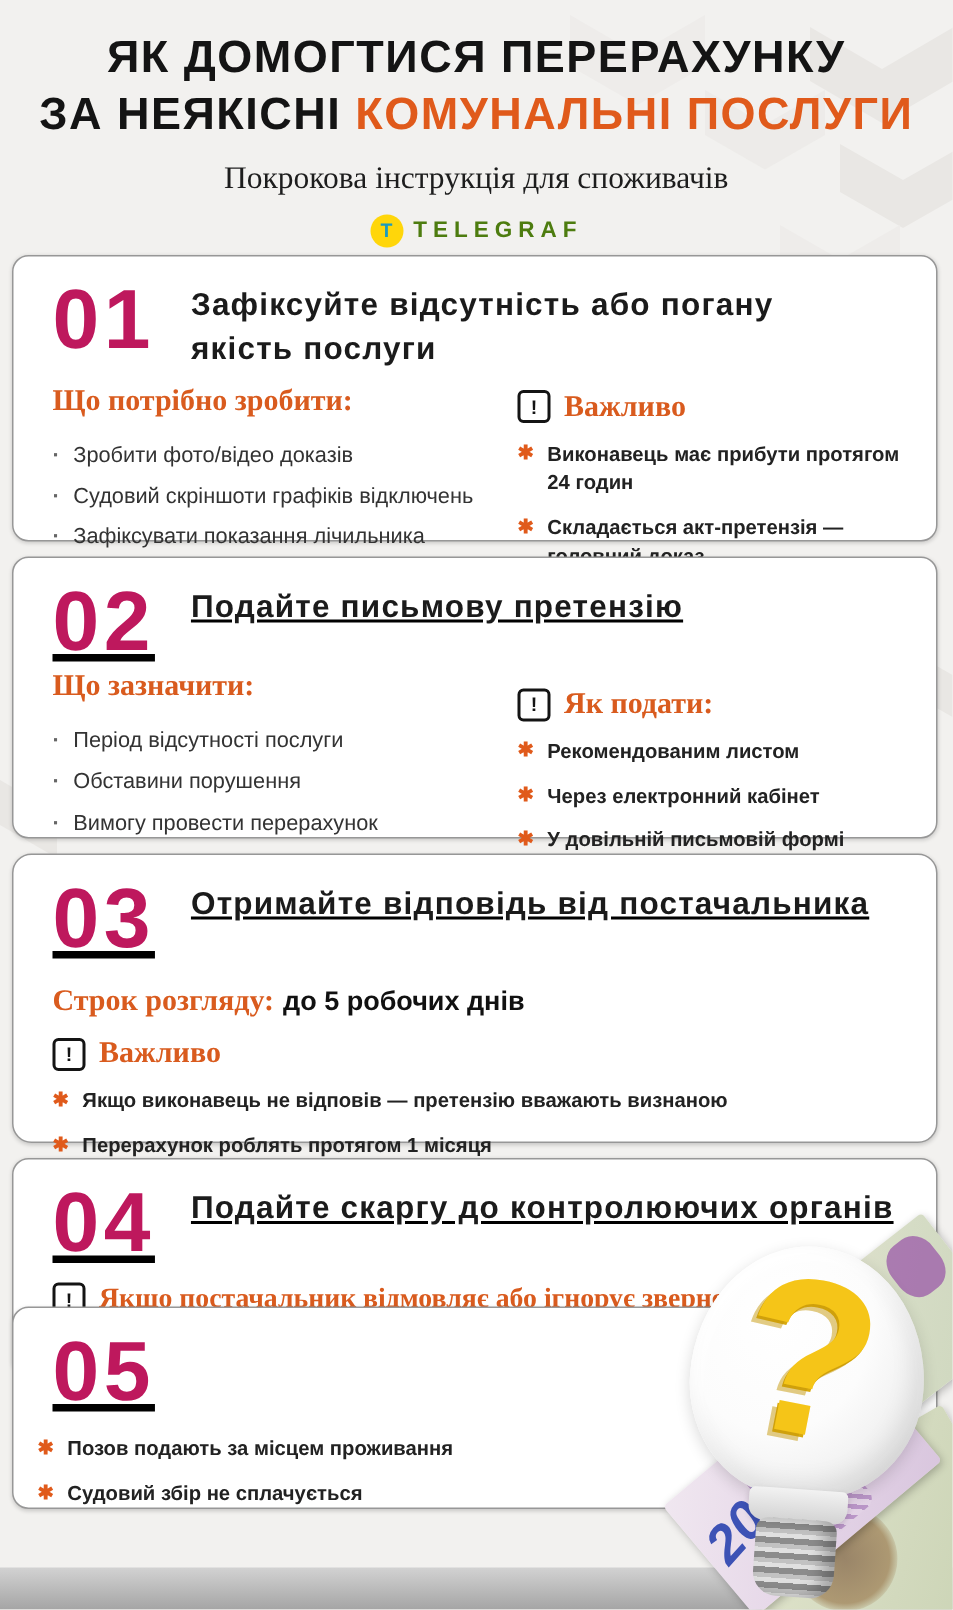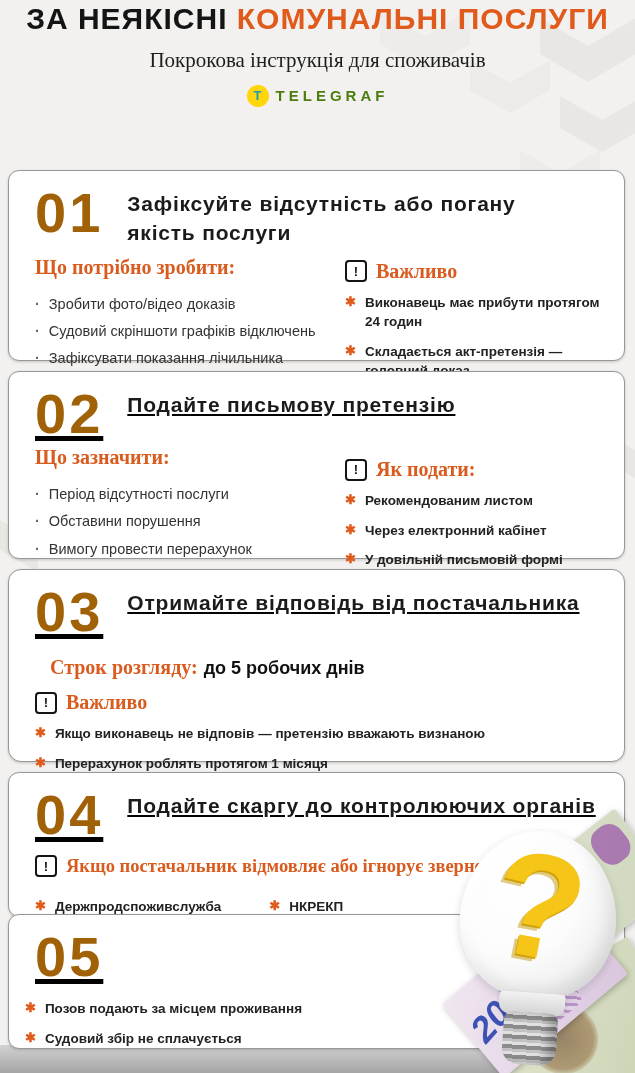--- a/index.html
+++ b/index.html
@@ -19,25 +19,25 @@
               align-items:center;justify-content:center;font-weight:800;font-size:13px;color:#1c9bbf;}
   .logo-text{font-weight:700;font-size:15px;letter-spacing:4px;color:#4d7c0f;}
 
   
   .card{position:absolute;left:8px;width:617px;background:#ffffff;border:1px solid #979797;
         border-radius:11px;box-shadow:0 1px 3px rgba(0,0,0,.18);z-index:2;box-sizing:border-box;}
   .card1{top:170px;height:191px;}
   .card2{top:371px;height:188px;}
   .card3{top:569px;height:193px;border-radius:13px;}
   .card4{top:772px;height:145px;}
-  .card5{top:914px;height:135px;}
+  .card5{top:871px;height:135px;}
 
   .card-head{display:flex;gap:24px;padding:14px 20px 0 26px;align-items:flex-start;}
   .card-head.center{text-decoration:underline;}
-  .num{font-size:56px;font-weight:800;color:#a16207;letter-spacing:3px;line-height:1;}
+  .num{font-size:56px;font-weight:800;color:#be185d;letter-spacing:3px;line-height:1;}
   .title{font-size:21px;font-weight:800;color:#1b1b1b;letter-spacing:.8px;line-height:1.4;margin:4px 0 0 0;}
   .title.narrow{max-width:450px;}
 
   .cols{display:flex;padding:0 18px 0 26px;}
   .col-left{width:292px;}
   .col-right{flex:1;padding-left:18px;}
 
   .orange-h{font-family:"Liberation Serif",serif;font-weight:700;color:#D95B1E;font-size:20px;}
   .mt8{margin-top:8px;} .mt18{margin-top:4px;}
 
@@ -47,21 +47,21 @@
 
   .imp-head{display:flex;align-items:center;gap:9px;margin:12px 0 10px 0;}
   .excl-icon{width:18px;height:18px;border:2px solid #141414;border-radius:4px;flex:none;
              display:flex;align-items:center;justify-content:center;
              font-weight:800;font-size:13px;color:#141414;background:#fff;}
   .point{font-size:13.5px;font-weight:700;color:#222;margin:10px 0;display:flex;gap:9px;align-items:flex-start;line-height:1.45;}
   .ast{color:#E05A1B;font-size:13px;flex:none;}
   .note-h{font-family:"Liberation Serif",serif;font-weight:700;color:#D95B1E;font-size:14px;margin-top:13px;}
   .note-t{font-size:15px;color:#1e1e1e;margin-top:8px;}
 
-  .term{padding:0 26px;margin-top:16px;font-size:18px;margin-left:15px;}
+  .term{padding:0 26px;margin-top:16px;font-size:18px;}
   .term .orange-h{font-size:20px;margin-right:6px;}
   .term-v{color:#111;font-weight:600;}
   .pad-row{padding:0 26px;}
   .points-inline{display:flex;gap:48px;padding:0 26px;margin-top:6px;}
 
   
   .bottom-strip{position:absolute;left:0;top:1045px;width:635px;height:28px;z-index:1;
                 background:linear-gradient(to bottom,#d2d2d2,#a5a5a5);}
 
   
@@ -109,20 +109,21 @@
     <path d="M0,520 l38,22 0,30 -38,-22 z"></path>
     <path d="M600,430 l35,20 0,28 -35,-20 z"></path>
   </g>
   <g fill="#eeecea">
     <path d="M380,10 l45,26 45,-26 0,34 -45,26 -45,-26 z"></path>
     <path d="M520,150 l40,23 40,-23 0,30 -40,23 -40,-23 z"></path>
   </g>
 </svg>
 
 <div class="header">
+  <div class="title-line title-line1">ЯК ДОМОГТИСЯ ПЕРЕРАХУНКУ</div>
   <div class="title-line"><span>ЗА НЕЯКІСНІ</span> <span class="accent">КОМУНАЛЬНІ ПОСЛУГИ</span></div>
   <div class="subtitle">Покрокова інструкція для споживачів</div>
   <div class="logo-row">
     <span class="logo-badge">
         <span>T</span>
       </span>
     <span class="logo-text">TELEGRAF</span>
   </div>
 </div>
 

